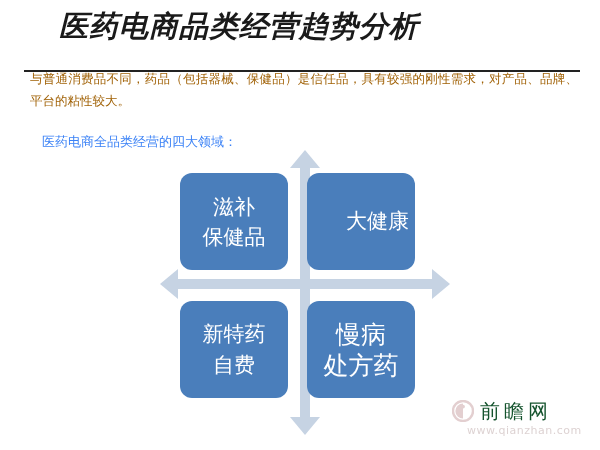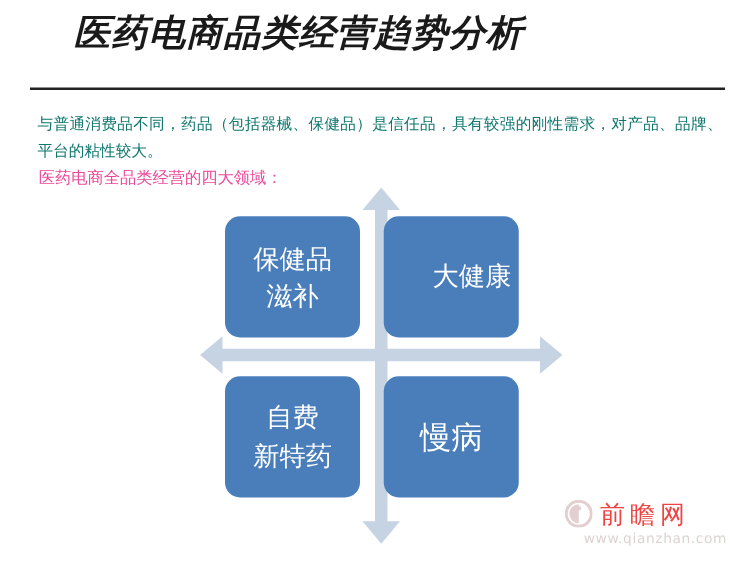--- a/index.html
+++ b/index.html
@@ -36,35 +36,35 @@
     top: 70px;
     width: 556px;
     height: 0;
     border-top: 2px solid #222;
   }
 
   
   #intro-paragraph {
     position: absolute;
     left: 30px;
-    top: 88px;
+    top: 68px;
     width: 548px;
     font-size: 12.5px;
     line-height: 22px;
-    color: #0f766e;
+    color: #a16207;
     text-align: justify;
   }
 
   
   #section-label {
     position: absolute;
-    left: 31px;
+    left: 42px;
     top: 133px;
     font-size: 13px;
-    color: #ec4899;
+    color: #3b82f6;
     white-space: nowrap;
   }
 
   
   #quadrant-diagram {
     position: absolute;
     left: 160px;
     top: 150px;
     width: 290px;
     height: 285px;
@@ -140,21 +140,21 @@
     position: absolute;
     left: 0px;
     top: 2px;
   }
   #watermark-name {
     position: absolute;
     left: 28px;
     top: 0px;
     font-size: 20px;
     letter-spacing: 4px;
-    color: #ef4444;
+    color: #14532d;
     white-space: nowrap;
     font-weight: normal;
   }
   #watermark-url {
     position: absolute;
     left: 15px;
     top: 26px;
     font-size: 11px;
     letter-spacing: 0.5px;
     color: #ddd2d2;
@@ -190,35 +190,36 @@
 
       <rect x="16" y="11" width="258" height="10"></rect>
 
       <polygon points="0,16 18,1 18,31"></polygon>
 
       <polygon points="290,16 272,1 272,31"></polygon>
     </g>
   </svg>
 
   <div class="quad-box" id="quad-tl">
+    <span class="ln">滋补</span>
     <span class="ln">保健品</span>
-    <span class="ln">滋补</span>
   </div>
 
   <div class="quad-box" id="quad-tr">
     <span class="ln">大健康</span>
   </div>
 
   <div class="quad-box" id="quad-bl">
+    <span class="ln">新特药</span>
     <span class="ln">自费</span>
-    <span class="ln">新特药</span>
   </div>
 
   <div class="quad-box" id="quad-br">
     <span class="ln">慢病</span>
+    <span class="ln">处方药</span>
   </div>
 
 </div>
 
 <div id="watermark">
   <svg id="watermark-mark" width="22" height="22" viewBox="0 0 22 22">
     <circle cx="11" cy="11" r="10" fill="none" stroke="#e3cfd0" stroke-width="2.4"></circle>
     <path d="M11 3.4 a7.6 7.6 0 0 0 0 15.2 z" fill="#e3cfd0"></path>
     <circle cx="11" cy="6.6" r="1.9" fill="#e3cfd0"></circle>
   </svg>

